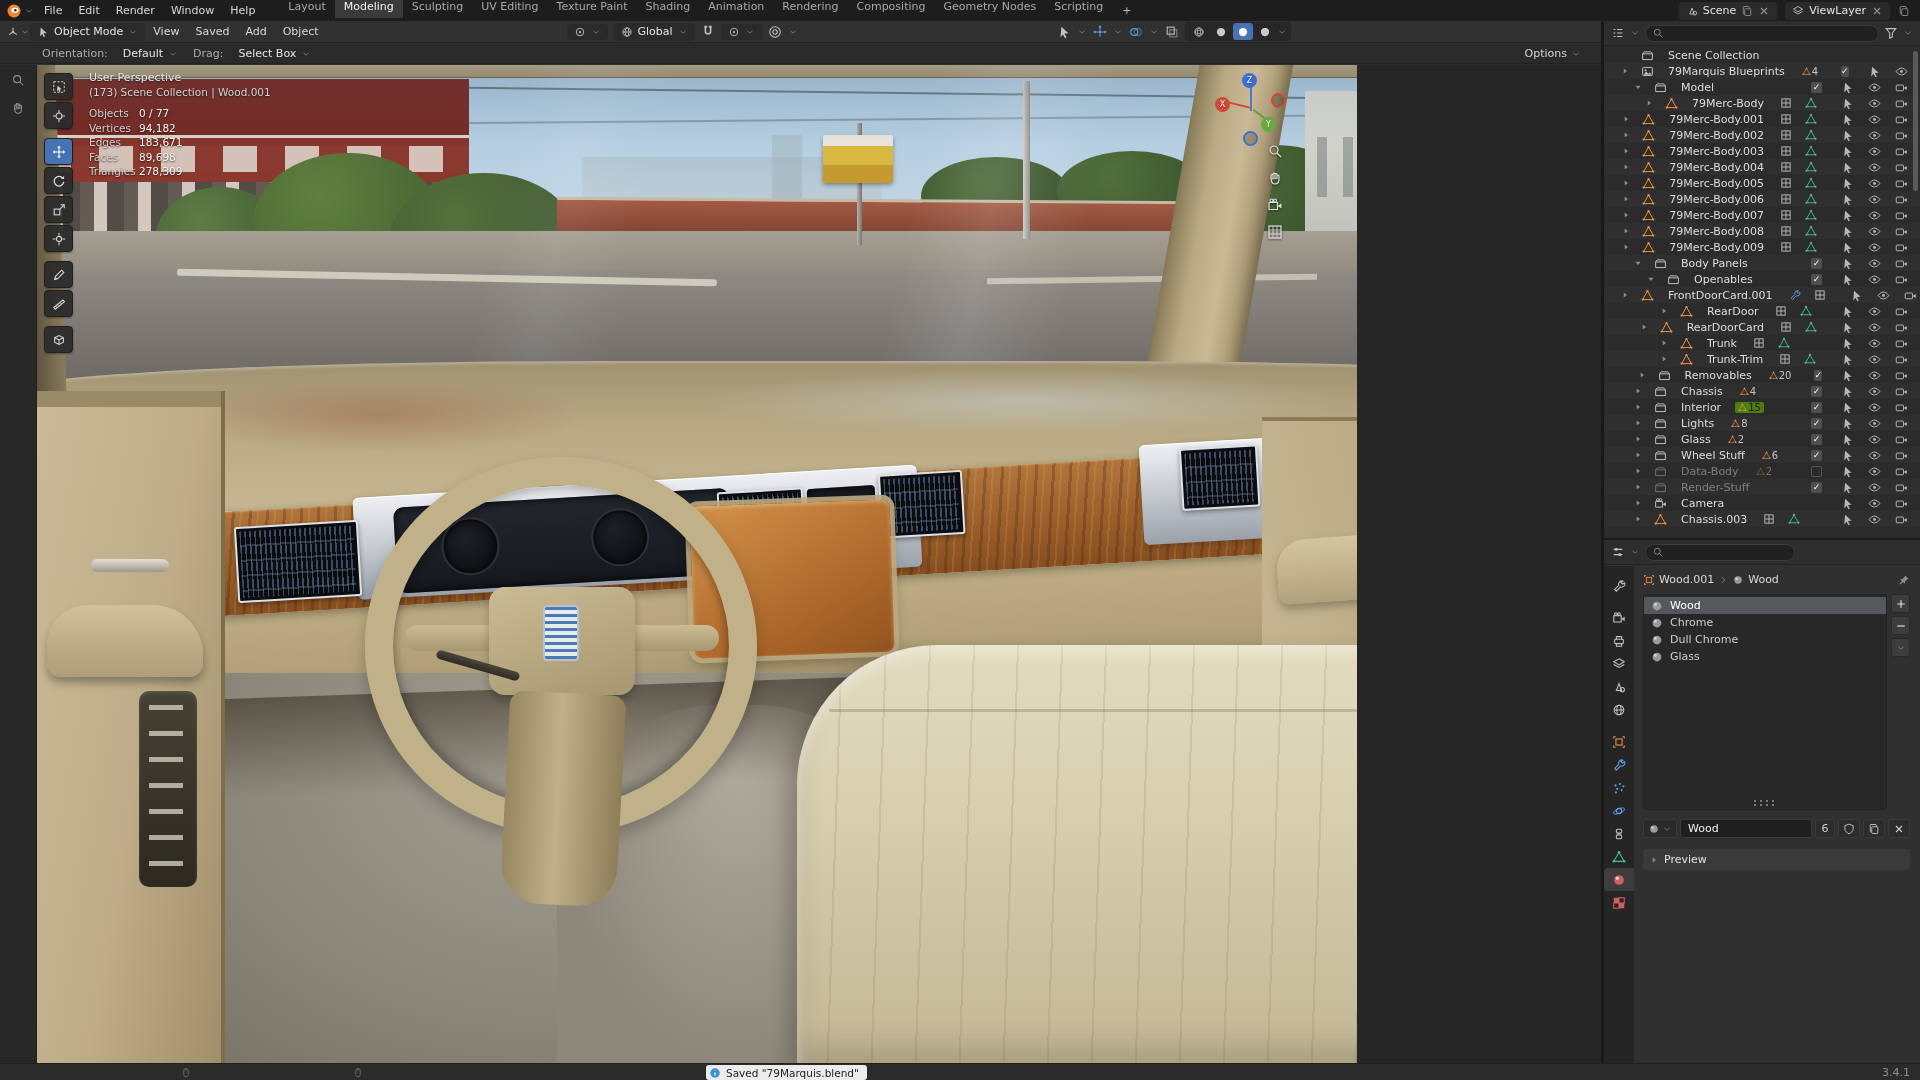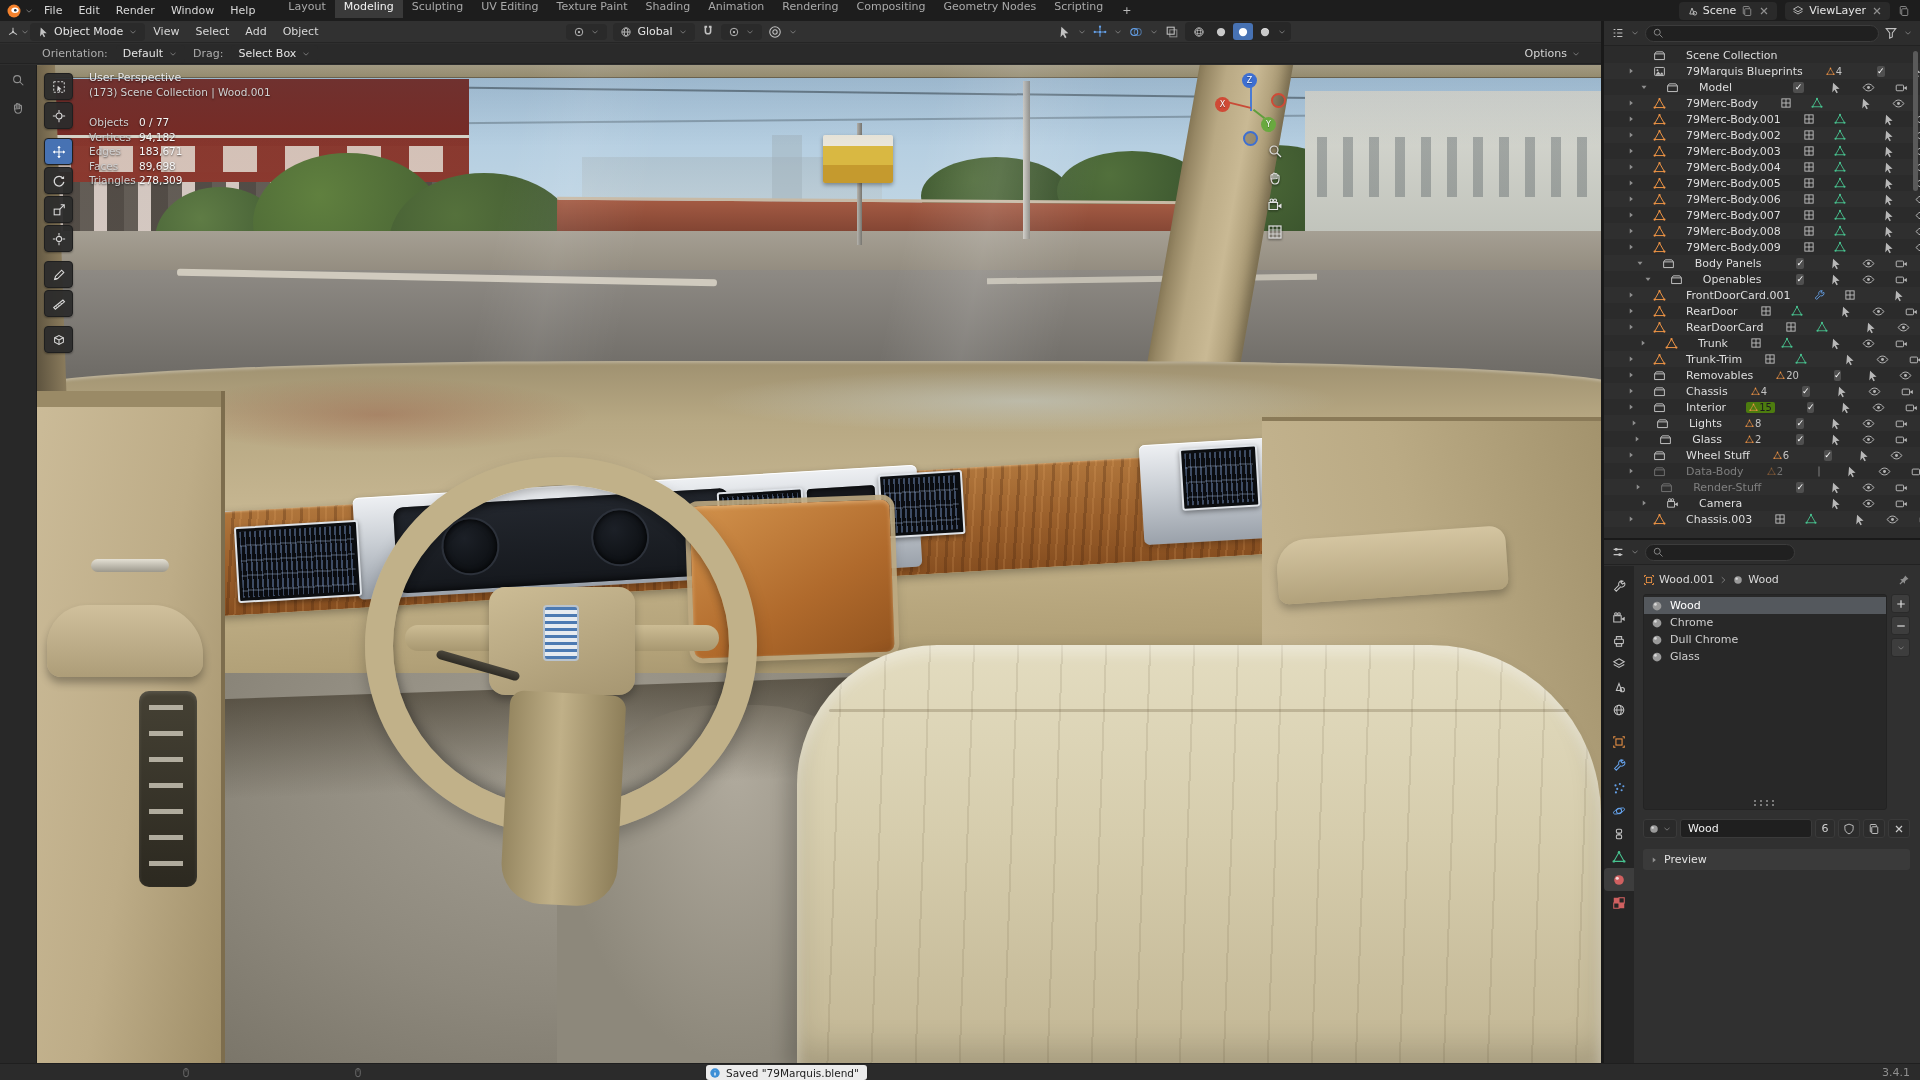--- a/index.html
+++ b/index.html
@@ -31,21 +31,21 @@
   .shading-group{display:flex;align-items:center;gap:2px;background:#272727;border-radius:4px;padding:1px 4px}
   .shade-btn{width:20px;height:17px;display:flex;align-items:center;justify-content:center;border-radius:3px;color:#c9c9c9}
   .shade-btn.active{background:var(--accent,#4772b3);color:#fff}
   .vp-tools{position:absolute;left:0;top:23px;right:0;height:20px;background:#2a2a2a;border-bottom:1px solid #222;display:flex;align-items:center;gap:8px;padding:0 10px 0 42px;color:#c7c7c7}
   .vp-tools .lbl{color:#adadad}
   .vp-tools .opt{margin-left:auto;margin-right:10px;display:flex;align-items:center;gap:4px;color:#d5d5d5}
   .vp-body{position:absolute;left:0;top:44px;right:0;bottom:0;background:#262626}
   #left-strip{position:absolute;left:0;top:0;width:37px;bottom:0;background:#282828;border-right:1px solid #1d1d1d}
 
   
-  #scene{position:absolute;left:37px;top:0;width:1564px;height:999px;overflow:hidden;
+  #scene{position:absolute;left:37px;top:0;width:1320px;height:999px;overflow:hidden;
     background:linear-gradient(180deg,#a9c6dd 0%,#c2d7e5 16%,#d6e2ea 27%,#cfd9de 33%,#c4cfd4 36%)}
   .sx{position:absolute}
   .blob{position:absolute;border-radius:50%}
   #sc-headliner{left:0;top:0;width:1564px;height:13px;background:linear-gradient(#b6a887,#a3946f);border-bottom:1px solid #6f6248}
   #sc-pl1{left:-10px;top:26px;width:1590px;height:2px;background:#2f3b42;opacity:.55;transform:rotate(.7deg)}
   #sc-pl2{left:-10px;top:54px;width:1590px;height:2px;background:#2f3b42;opacity:.32;transform:rotate(-.5deg)}
   #sc-bldg{left:0;top:14px;width:432px;height:258px;background:linear-gradient(180deg,#7e2f28 0%,#8a382e 35%,#92463a 100%)}
   #sc-bldg-roof{left:0;top:0;width:100%;height:23%;background:#772a24;border-bottom:3px solid #d8d4c8}
   #sc-bldg-sign{left:0;top:26%;width:100%;height:10%;background:repeating-linear-gradient(90deg,#e7e4da 0 34px,#8a3a30 34px 62px);opacity:.8}
   #sc-bldg-win{left:3%;top:40%;width:94%;height:30%;background:repeating-linear-gradient(90deg,#e3e6e0 0 13px,#46504b 13px 30px,#5a645e 30px 44px);opacity:.82}
@@ -133,21 +133,21 @@
   #sc-lsill{left:0;top:0;width:100%;height:16px;background:#9a8a66}
   #sc-larm{left:10px;top:214px;width:156px;height:72px;border-radius:40px 50px 14px 14px;
     background:linear-gradient(#d0c09c,#ad9d78);box-shadow:0 6px 9px rgba(0,0,0,.3)}
   #sc-lswitch{left:102px;top:300px;width:58px;height:196px;border-radius:10px;background:linear-gradient(#454134,#2c2920);box-shadow:inset 0 2px 4px rgba(255,255,255,.12)}
   #sc-lswitch::before{content:"";position:absolute;left:10px;right:14px;top:14px;bottom:14px;background:repeating-linear-gradient(180deg,#cfcabb 0 5px,rgba(0,0,0,0) 5px 26px);opacity:.8}
   #sc-lhandle{left:54px;top:168px;width:78px;height:13px;border-radius:7px;background:linear-gradient(#e4e0d4,#9c988c)}
 
   
   #vp-info{position:absolute;left:52px;top:6px;z-index:25;text-shadow:0 1px 2px rgba(0,0,0,.65);color:#e9e9e9}
   #vp-info .sub{color:#d2d2d2;font-size:10.5px;margin-top:2px}
-  #vp-stats{margin-top:18px;font-size:10.5px;color:#cfcfcf}
+  #vp-stats{margin-top:9px;font-size:10.5px;color:#cfcfcf}
   .stat-row{display:flex;height:14.5px}
   .stat-label{width:50px}
   .stat-val{color:#f7f7f7}
   #tool-column{position:absolute;left:7px;top:8px;display:flex;flex-direction:column;gap:2px;z-index:40}
   .tool-btn{width:29px;height:27px;border-radius:4px;background:rgba(43,43,43,.95);border:1px solid #1f1f1f;display:flex;align-items:center;justify-content:center;color:#d9d9d9;box-shadow:0 1px 2px rgba(0,0,0,.35)}
   .tool-btn.active{background:var(--accent,#4772b3);color:#fff}
   .tool-gap{height:5px}
   #gizmo{position:absolute;left:1176px;top:8px;width:76px;height:76px;z-index:30}
   .gz-line{position:absolute;width:2px}
   .gz-ball{position:absolute;width:15px;height:15px;border-radius:50%;font-size:8px;display:flex;align-items:center;justify-content:center;color:#fff;text-shadow:0 1px 1px rgba(0,0,0,.4)}
@@ -155,21 +155,21 @@
   #vp-nav{position:absolute;left:1230px;top:78px;display:flex;flex-direction:column;gap:11px;z-index:30;color:#e2e2e2}
   #vp-nav .ic{width:16px;height:16px;filter:drop-shadow(0 1px 1px rgba(0,0,0,.6))}
 
   
   #rdiv{position:absolute;left:1601px;top:21px;width:3px;height:1042px;background:#191919}
   #outliner{position:absolute;left:1604px;top:21px;width:316px;height:517px;background:#2b2b2b}
   .panel-header{position:absolute;left:0;top:0;right:0;height:25px;background:#2d2d2d;border-bottom:1px solid #222;display:flex;align-items:center;gap:5px;padding:0 7px}
   .search-box{flex:1;display:flex;align-items:center;gap:4px;background:#202020;border:1px solid #3c3c3c;border-radius:10px;height:17px;padding:0 6px;color:#999}
   .search-box input{flex:1;background:transparent;border:none;outline:none;color:#ddd;font:inherit;min-width:0}
   #ol-list{position:absolute;left:0;top:26px;right:0;bottom:0;overflow:hidden}
-  .ol-row{display:flex;align-items:center;height:16px;padding:0 12px 0 6px;gap:16px;white-space:nowrap}
+  .ol-row{display:flex;align-items:center;height:16px;padding:0 12px 0 6px;gap:10px;white-space:nowrap}
   .ol-row.alt{background:rgba(255,255,255,.02)}
   .ol-arrow{width:10px;height:10px}
   .ol-type{width:13px;height:13px;margin:0 1px}
   .ol-sub{width:12px;height:12px;margin-left:3px}
   .ol-label{padding:0 3px;color:#dedede}
   .ol-badge{display:inline-flex;align-items:center;gap:1px;color:#c4c4c4;font-size:10px;padding:0 3px;border-radius:2px;margin-left:1px}
   .ol-badge .ic{width:9px;height:9px}
   .ol-badge.hl{background:#4d7c0f;color:#1d1d1d}
   .ol-check{width:11px;height:11px;border-radius:2px;background:#4f4f4f;color:#fff;font-size:9px;line-height:11px;text-align:center;margin-right:5px}
   .ol-check.off{background:#2a2a2a;border:1px solid #555}
@@ -308,21 +308,21 @@
         </span>
       <span>Object Mode</span>
       <span class="ic w10 c-dim">
           <svg viewBox="0 0 16 16">
             <path d="M4 6.2l4 3.6 4-3.6" fill="none" stroke="currentColor" stroke-width="1.2"></path>
           </svg>
         </span>
     </div>
     <div id="vp-menus">
         <span class="menu">View</span>
-        <span class="menu">Select</span>
+        <span class="menu">Saved</span>
         <span class="menu">Add</span>
         <span class="menu">Object</span>
       </div>
     <div class="vp-mid">
       <div class="dd">
         <span class="ic w12 c-grey">
             <svg viewBox="0 0 16 16">
               <circle cx="8" cy="8" r="5" fill="none" stroke="currentColor" stroke-width="1.2"></circle>
               <circle cx="8" cy="8" r="1.5" fill="currentColor"></circle>
             </svg>

